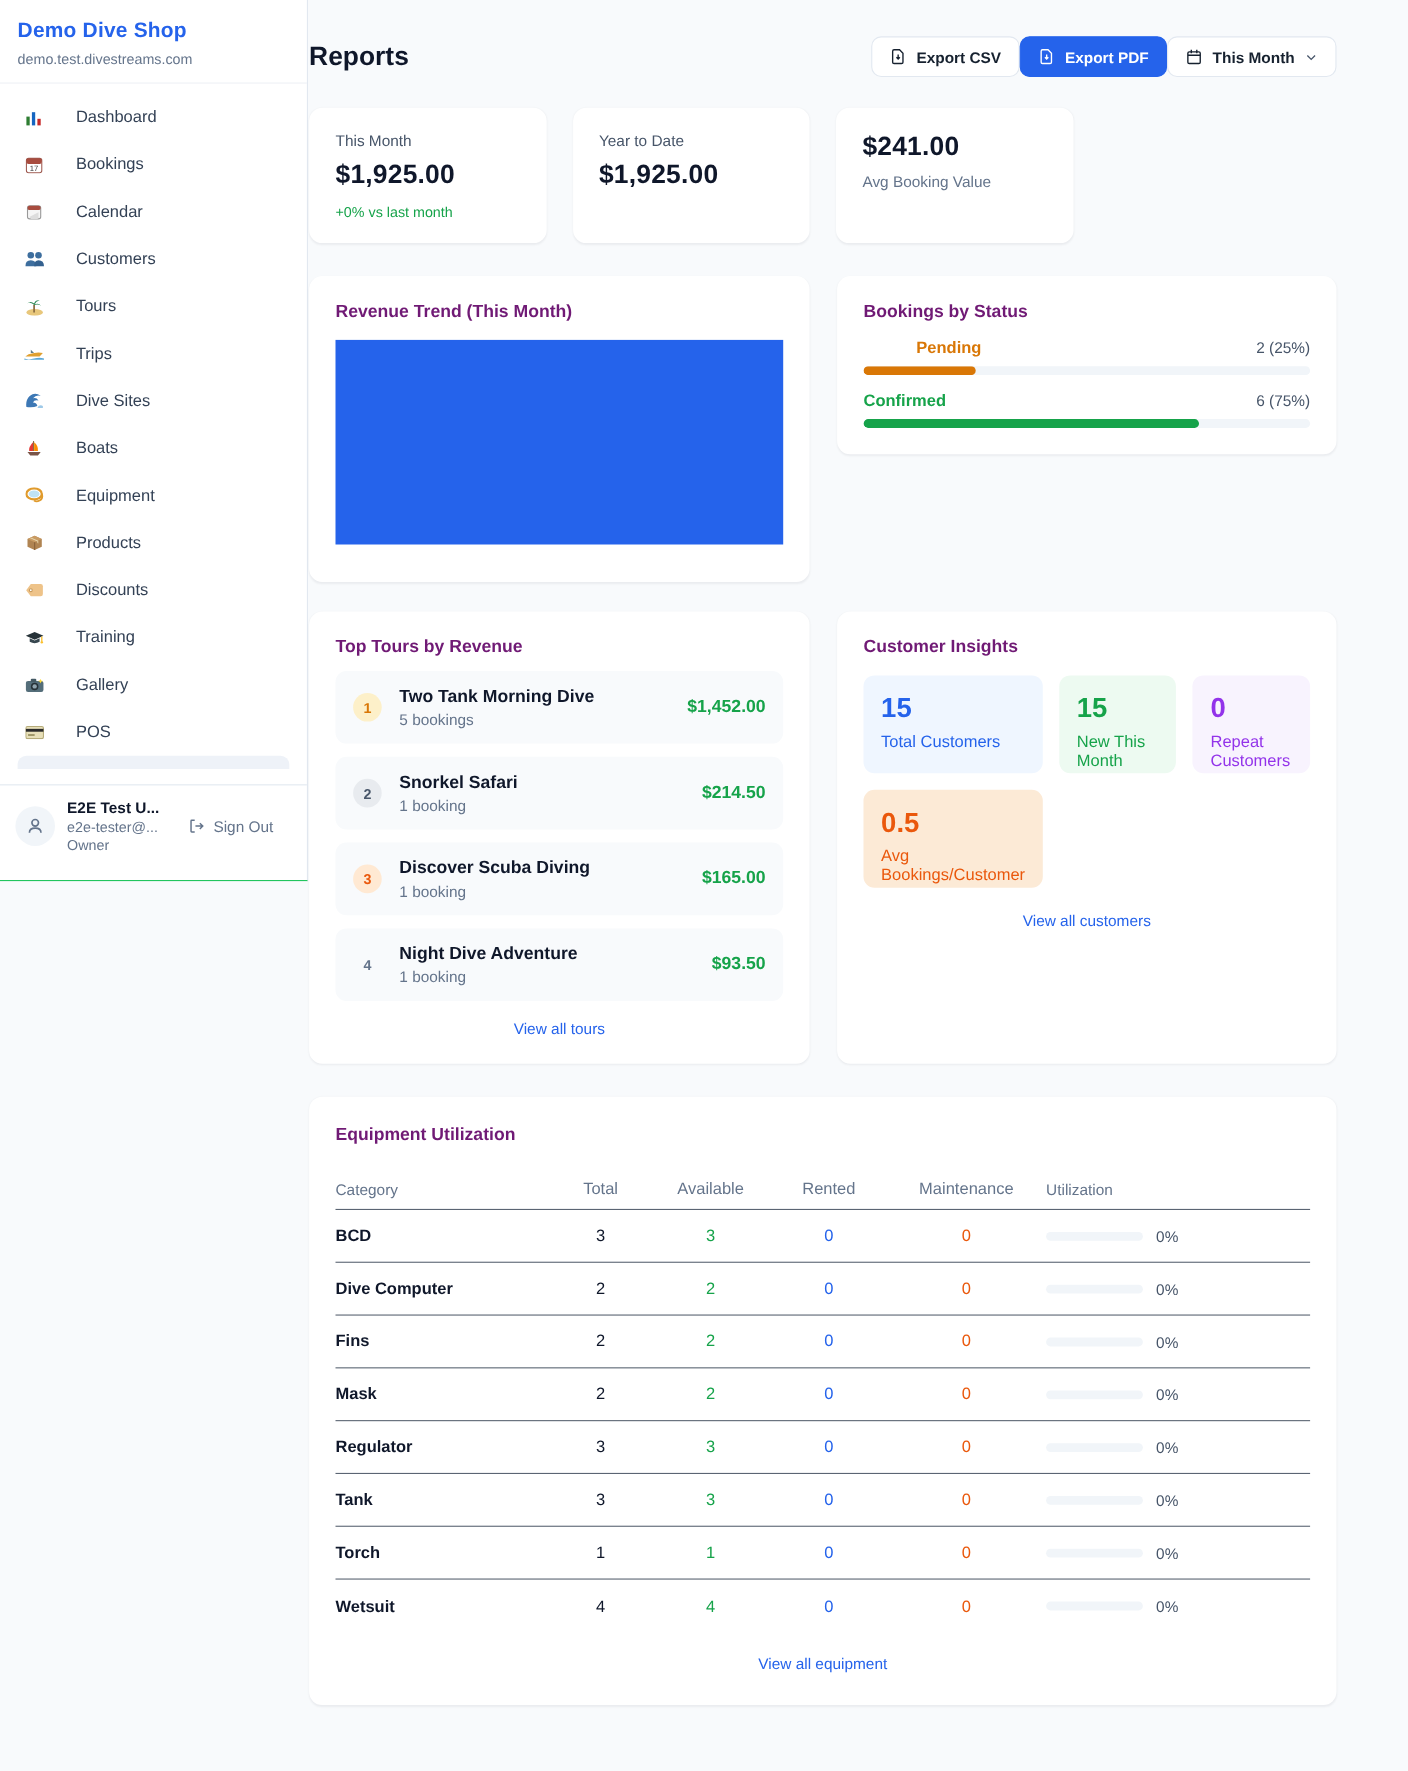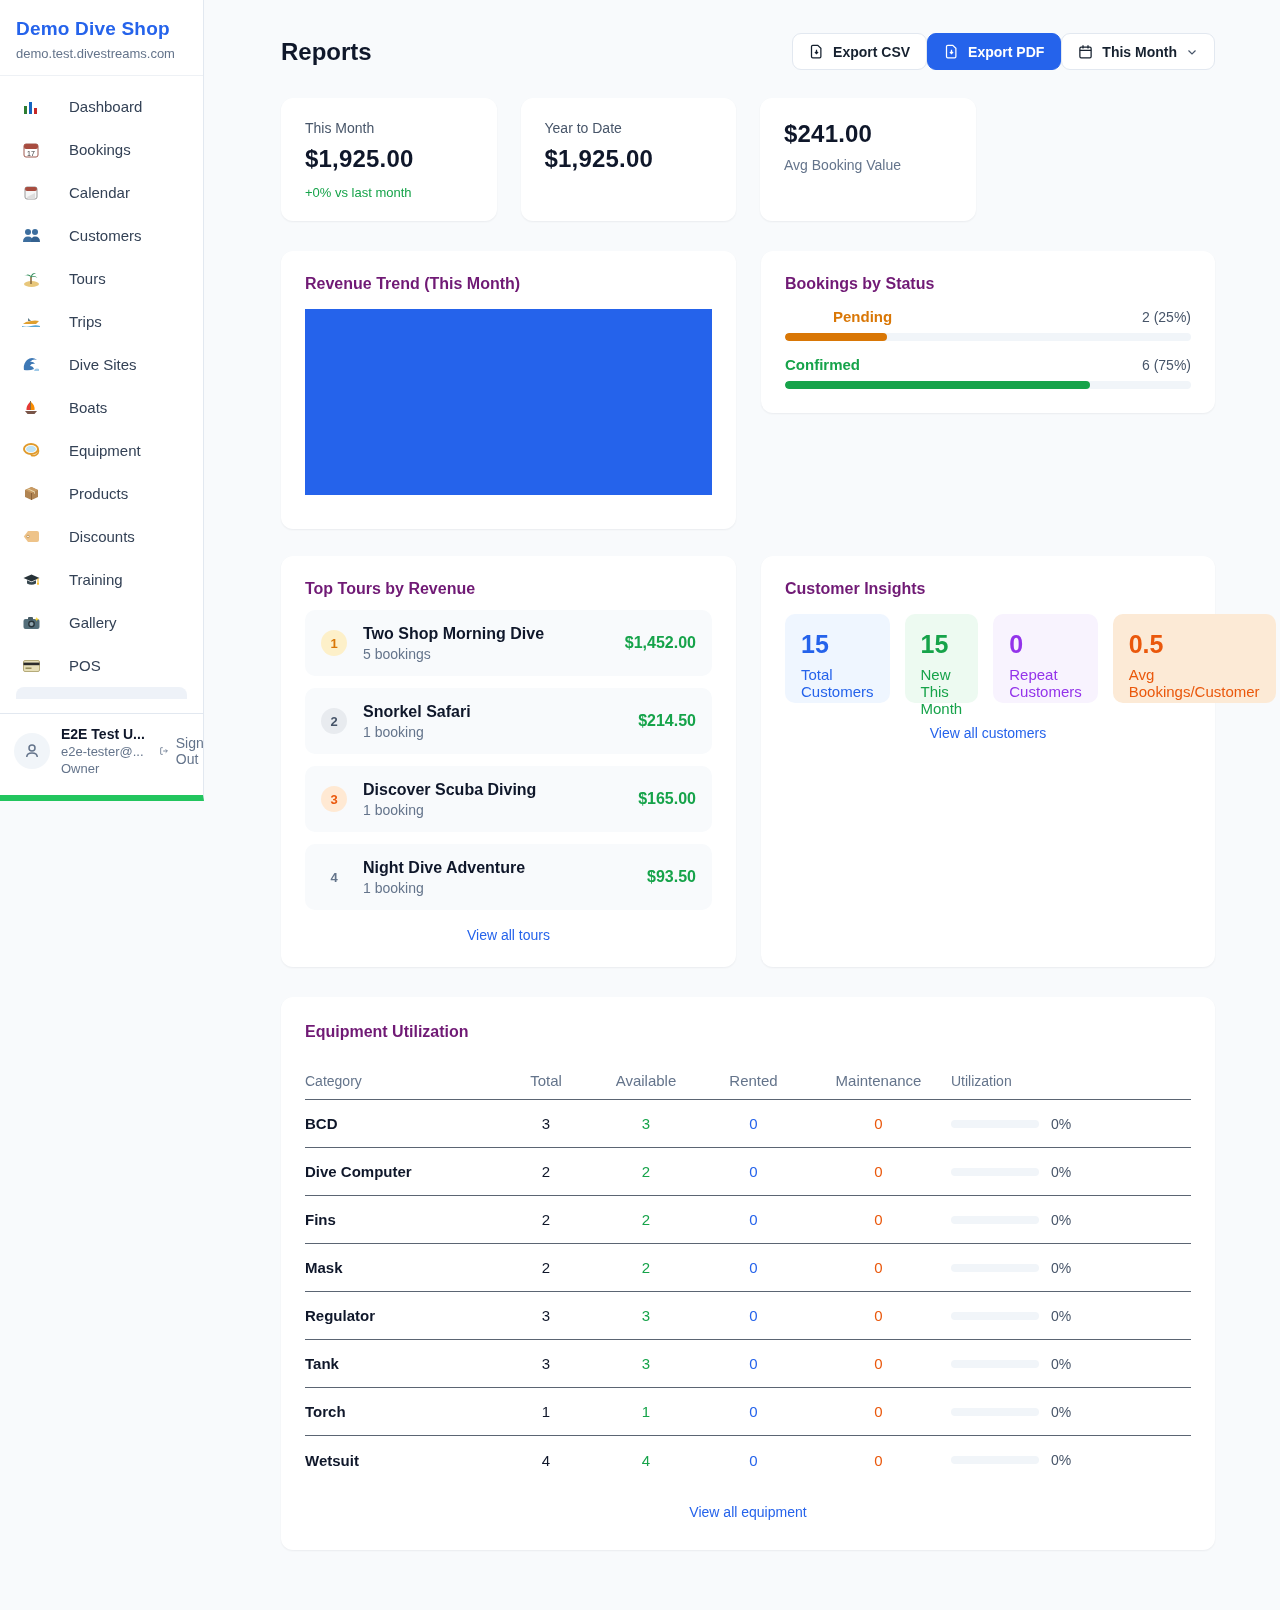--- a/index.html
+++ b/index.html
@@ -1,21 +1,21 @@
 <!DOCTYPE html>
 <html><head>
 <meta charset="utf-8">
 <style>
   * { margin:0; padding:0; box-sizing:border-box; }
   html,body { width:1280px; background:#f8fafc; font-family:"Liberation Sans",sans-serif; color:#0f172a; }
   body { position:relative; min-height:1610px; }
 
   
-  .sidebar { position:absolute; left:0; top:0; width:204px; height:801px; background:#fff;
-             border-right:1px solid #e2e8f0; border-bottom:6px solid #22c55e; }
+  .sidebar { position:absolute; left:0; top:0; width:280px; height:801px; background:#fff;
+             border-right:1px solid #e2e8f0; border-bottom:1px solid #22c55e; }
   .sb-head { padding:18px 16px 14px; border-bottom:1px solid #eef1f5; }
   .shop-name { color:#2563eb; font-size:19px; font-weight:bold; letter-spacing:.2px; }
   .shop-domain { color:#64748b; font-size:13px; margin-top:6px; }
   .nav { padding:9px 8px 0; }
   .nav-item { display:flex; align-items:center; gap:28px; height:43px; padding:0 13px;
               border-radius:8px; font-size:15px; color:#334155; cursor:pointer; }
   .nav-item .ico { width:20px; height:18px; display:flex; align-items:center; justify-content:center; flex:0 0 20px; }
   .nav-partial { height:12px; margin:0 8px; background:#eef2f8; border-radius:8px 8px 0 0; }
   .sb-foot { position:absolute; left:0; right:0; top:713px; border-top:1px solid #e2e8f0;
              padding:12px 14px; display:flex; align-items:center; }
@@ -73,21 +73,21 @@
   .rank.r3 { background:#ffe9d3; color:#ea580c; }
   .rank.r4 { background:transparent; color:#64748b; }
   .tour-info { margin-left:16px; flex:1; }
   .tour-name { font-size:16px; font-weight:bold; color:#0f172a; }
   .tour-bookings { font-size:14px; color:#64748b; margin-top:3px; }
   .tour-rev { font-size:16px; font-weight:bold; color:#16a34a; }
   .view-link { display:block; text-align:center; color:#2563eb; font-size:14px; margin-top:17px;
                text-decoration:none; cursor:pointer; }
 
   .insights-card { padding:24px; }
-  .tiles { display:grid; grid-template-columns:1fr 1fr 1fr 1fr; gap:15px; margin-top:16px; }
+  .tiles { display:grid; grid-template-columns:1fr 1fr 1fr; gap:15px; margin-top:16px; }
   .tile { border-radius:10px; padding:16px 16px 18px; height:89px; }
   .tile .t-val { font-size:25px; font-weight:bold; }
   .tile .t-label { font-size:15px; margin-top:7px; }
   .tile.blue { background:#eff6ff; } .tile.blue .t-val, .tile.blue .t-label { color:#2563eb; }
   .tile.green { background:#edfaf1; } .tile.green .t-val, .tile.green .t-label { color:#16a34a; }
   .tile.purple { background:#f8f3fe; } .tile.purple .t-val, .tile.purple .t-label { color:#9333ea; }
   .tile.orange { background:#fcead6; } .tile.orange .t-val, .tile.orange .t-label { color:#ea580c; }
   .insights-card .view-link { margin-top:22px; }
 
   .equip-card { margin-top:30px; padding:26px 24px 30px; }
@@ -360,21 +360,21 @@
     </div>
   </div>
 
   <div class="row3">
     <div class="card tours-card">
       <div class="section-title">Top Tours by Revenue</div>
 
       <div class="tour-row">
         <div class="rank r1">1</div>
         <div class="tour-info">
-          <div class="tour-name">Two Shop Morning Dive</div>
+          <div class="tour-name">Two Tank Morning Dive</div>
           <div class="tour-bookings">5 bookings</div>
         </div>
         <div class="tour-rev">$1,452.00</div>
       </div>
       <div class="tour-row">
         <div class="rank r2">2</div>
         <div class="tour-info">
           <div class="tour-name">Snorkel Safari</div>
           <div class="tour-bookings">1 booking</div>
         </div>

